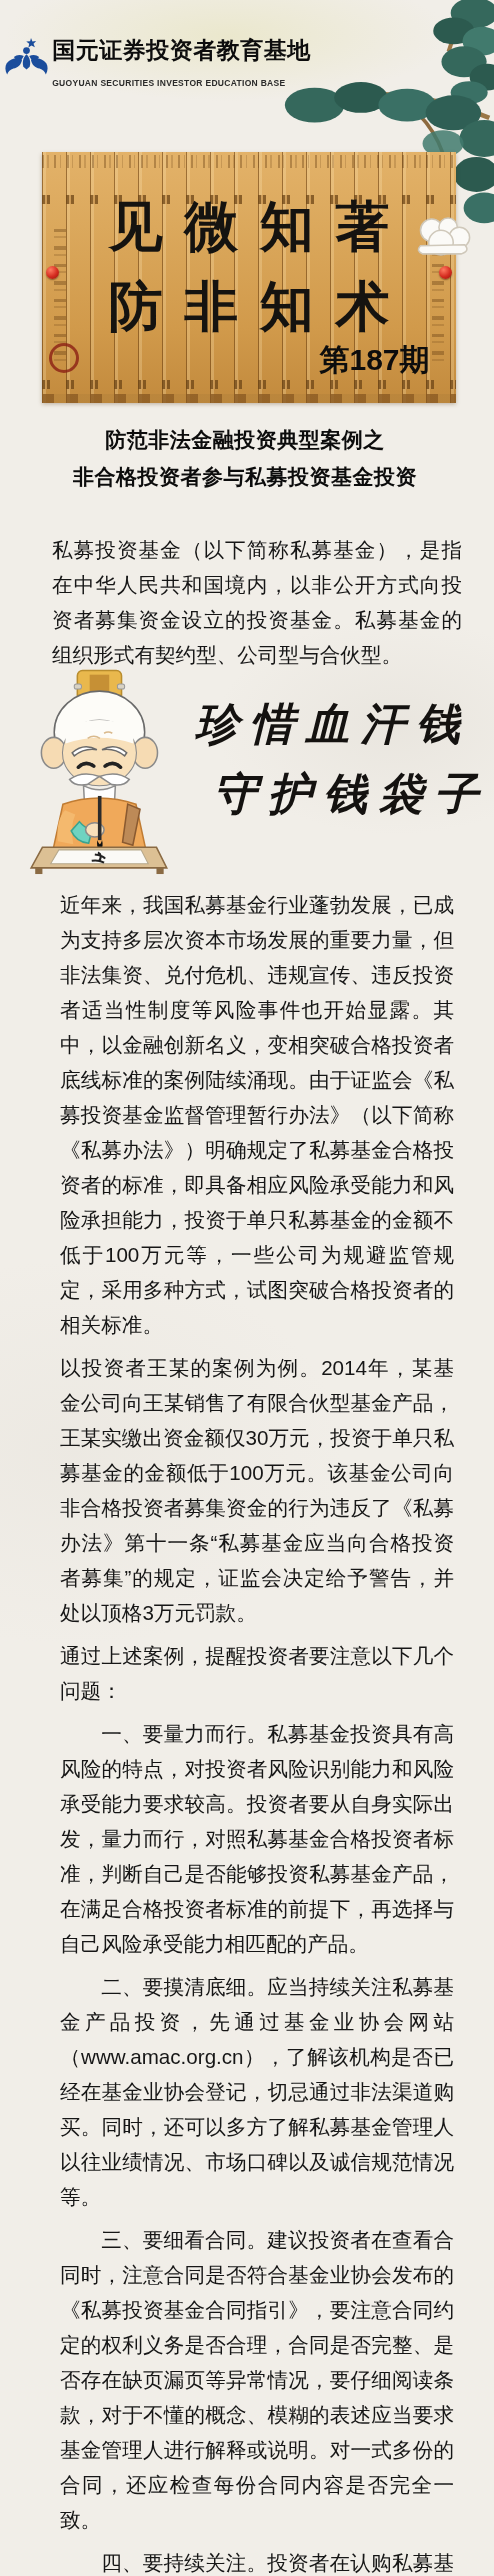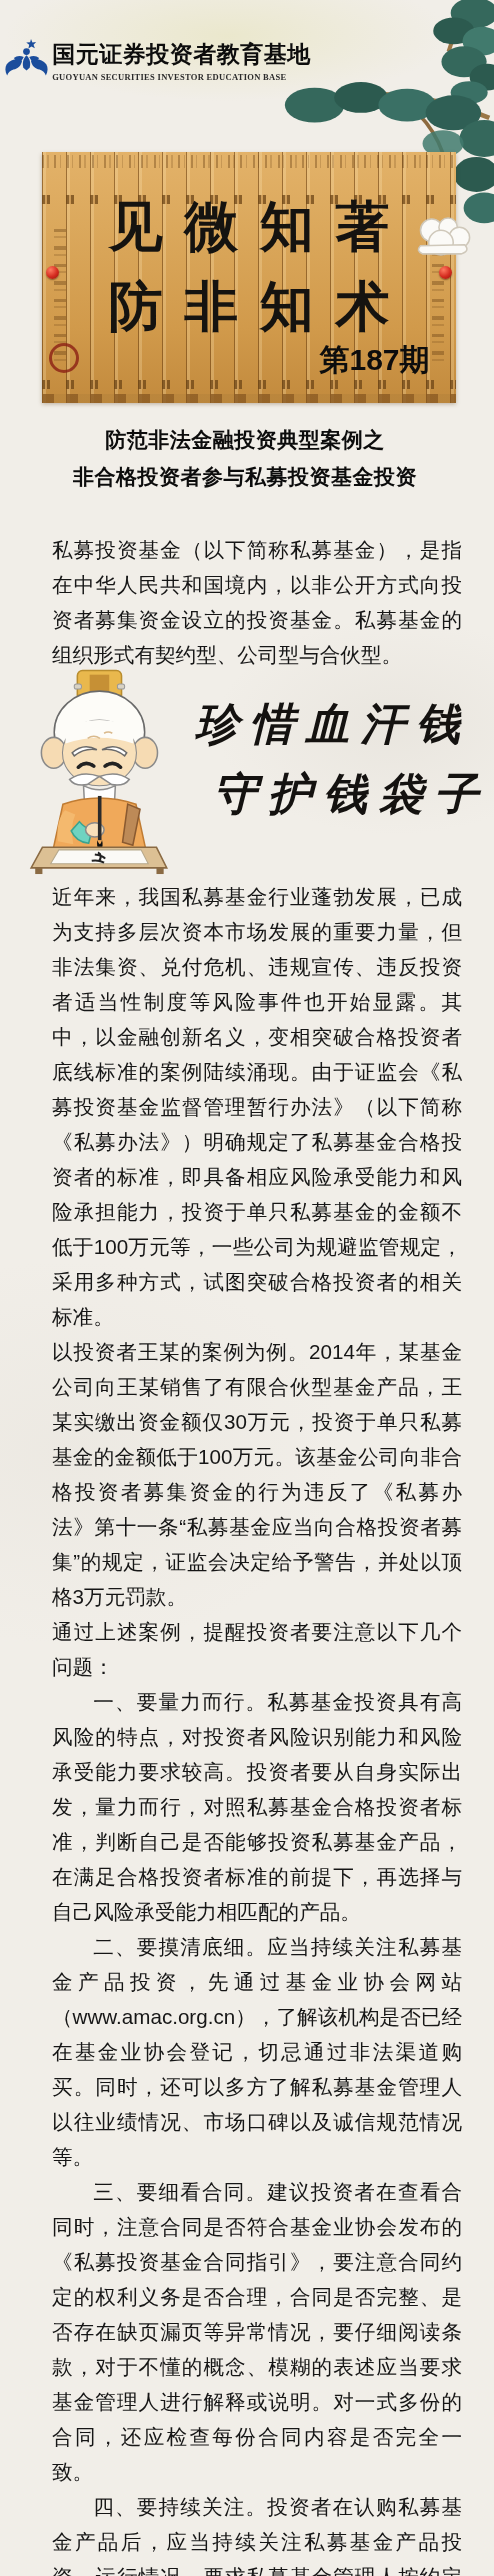--- a/index.html
+++ b/index.html
@@ -5,25 +5,25 @@
   html,body{margin:0;padding:0;background:#e8e5df;}
   .page{position:relative;width:495px;height:3632px;margin:0 auto;overflow:hidden;
     background:
       radial-gradient(319px 93px at 46% 36px, rgba(224,221,160,.38), rgba(224,221,160,0) 70%),
       radial-gradient(258px 155px at 80% 20%, rgba(210,205,195,.25), rgba(210,205,195,0) 70%),
       radial-gradient(361px 258px at 15% 40%, rgba(215,210,200,.18), rgba(215,210,200,0) 75%),
       #f1eee8;
     font-family:"Liberation Sans", sans-serif;color:#1a1a1a;}
   .abs{position:absolute;}
   
-  .logo-row{left:4.1px;top:37px;width:330px;height:49px;display:flex;align-items:center;font-family:Liberation Serif, serif;}
+  .logo-row{left:4.1px;top:37px;width:330px;height:49px;display:flex;align-items:flex-start;}
   .logo-icon{width:45px;height:47px;flex:0 0 auto;}
   .logo-text{margin-left:3.1px;}
   .org-cn{font-size:23px;font-weight:bold;color:#0d0d0d;letter-spacing:0.5px;line-height:26px;}
-  .org-en{font-size:8.5px;font-weight:bold;color:#2b2b2b;letter-spacing:0.3px;margin-top:4px;}
+  .org-en{font-size:8.5px;font-weight:bold;color:#2b2b2b;letter-spacing:0.3px;margin-top:15px;}
   
   .scroll{left:42px;top:152px;width:414px;height:251px;z-index:3;
     background:
       repeating-linear-gradient(90deg, rgba(101,58,13,.55) 0 1.5px, rgba(255,235,190,.25) 1.5px 3.6px, rgba(120,70,20,0) 3.6px 24px),
       linear-gradient(180deg,#e3b269 0%, #dba85c 30%, #d19a4b 70%, #c28a3d 100%);
     box-shadow:0 1.5px 4.1px rgba(90,60,20,.35);}
   .scroll-topstrip{left:0;top:3.1px;width:100%;height:13.4px;opacity:.5;
     background:repeating-linear-gradient(90deg, rgba(92,52,10,.7) 0 2.1px, transparent 2.1px 5.2px, rgba(92,52,10,.4) 5.2px 6.7px, transparent 6.7px 12.4px);}
   .scroll-band{left:0;width:100%;height:9.3px;
     background:repeating-linear-gradient(90deg, #6d4516 0 3.1px, #c89552 3.1px 5.2px, #6d4516 5.2px 8.2px, rgba(0,0,0,0) 8.2px 24px);
@@ -46,21 +46,21 @@
   .pine-top{left:392px;top:-5.2px;width:103px;height:113px;z-index:2;}
   .pine-mid{left:273px;top:82px;width:222px;height:149px;z-index:2;}
   .cloud{left:410px;top:215px;width:66px;height:45px;z-index:4;}
   
   .title-block{left:0;top:421px;width:490px;text-align:center;font-weight:bold;color:#0c0c0c;}
   .title-line{font-size:21px;line-height:37px;letter-spacing:0.5px;}
   
   .para{font-size:20.6px;line-height:35px;text-align:justify;color:#161616;}
   .intro{left:52px;top:532px;width:410px;}
   .bodyblock{left:52px;top:879px;width:410px;}
-  .bodyblock p{margin:0;}
+  .bodyblock p{margin:8px;}
   .tip{text-indent:2em;}
   
   .sage{left:27px;top:666px;width:149px;height:209px;z-index:2;}
   .callig{left:195px;top:702px;width:284px;color:#141210;font-family:"DejaVu Serif",serif;font-weight:bold;font-style:italic;}
   .callig .c-line{font-size:44px;line-height:1;letter-spacing:11.3px;white-space:nowrap;}
   .callig .c2{margin-top:26px;margin-left:18px;}
 </style>
 </head>
 <body>
 

